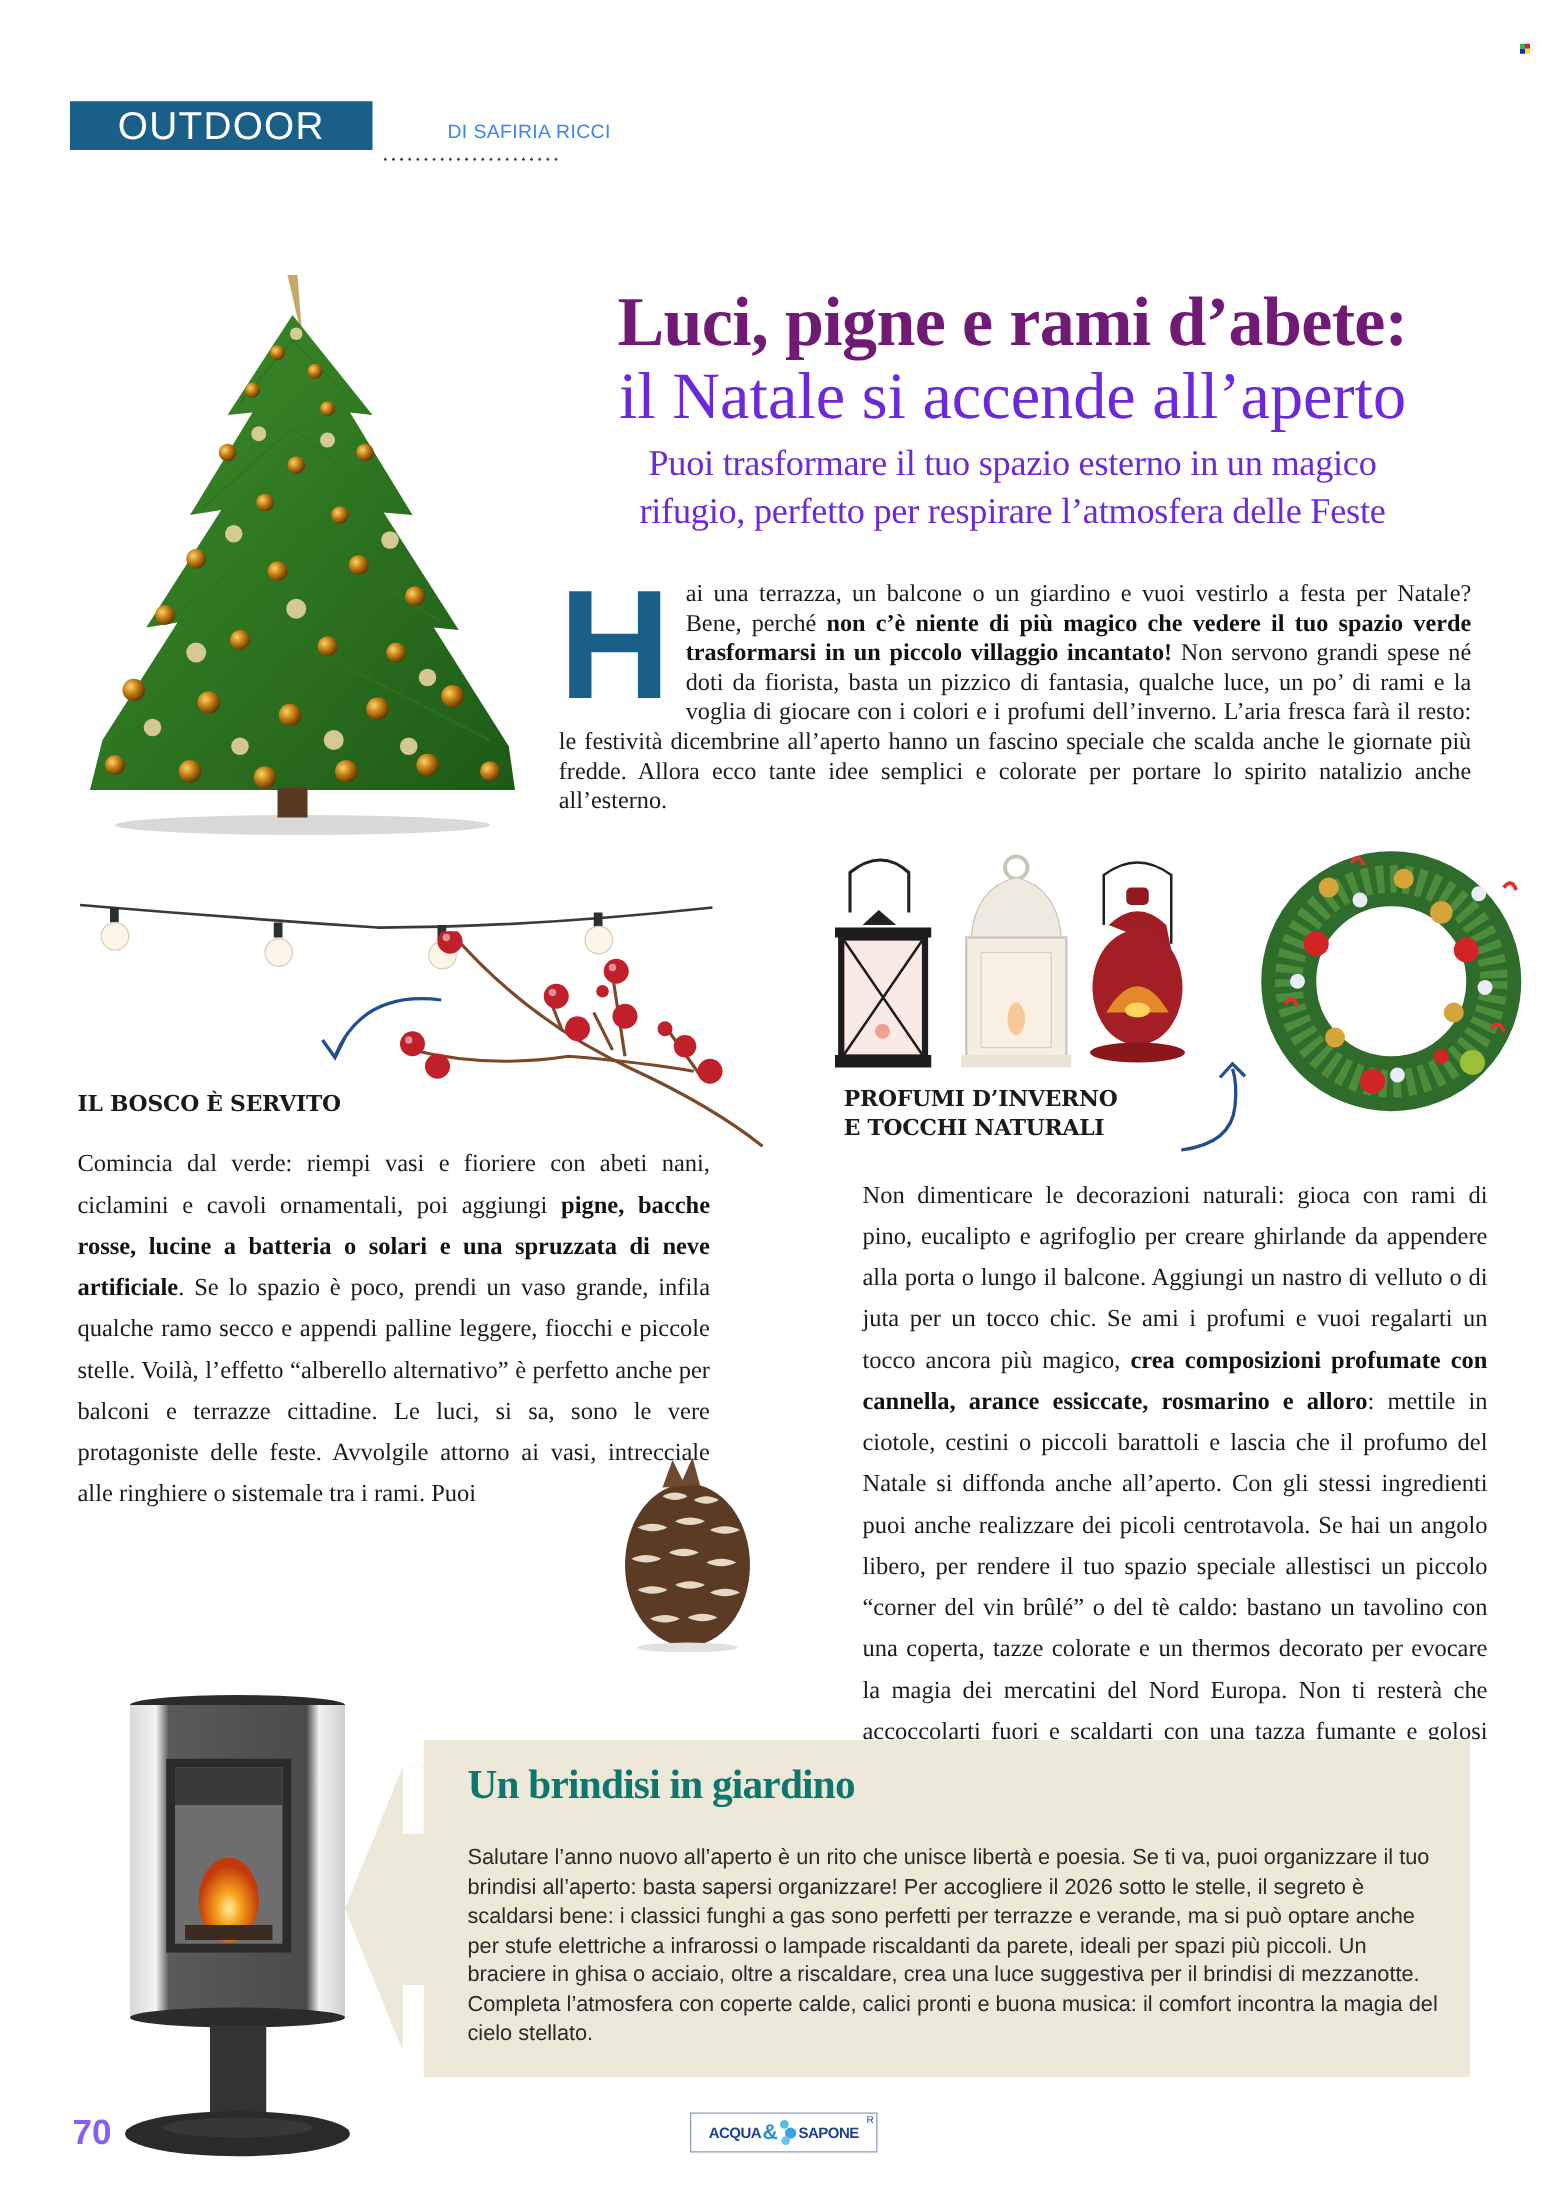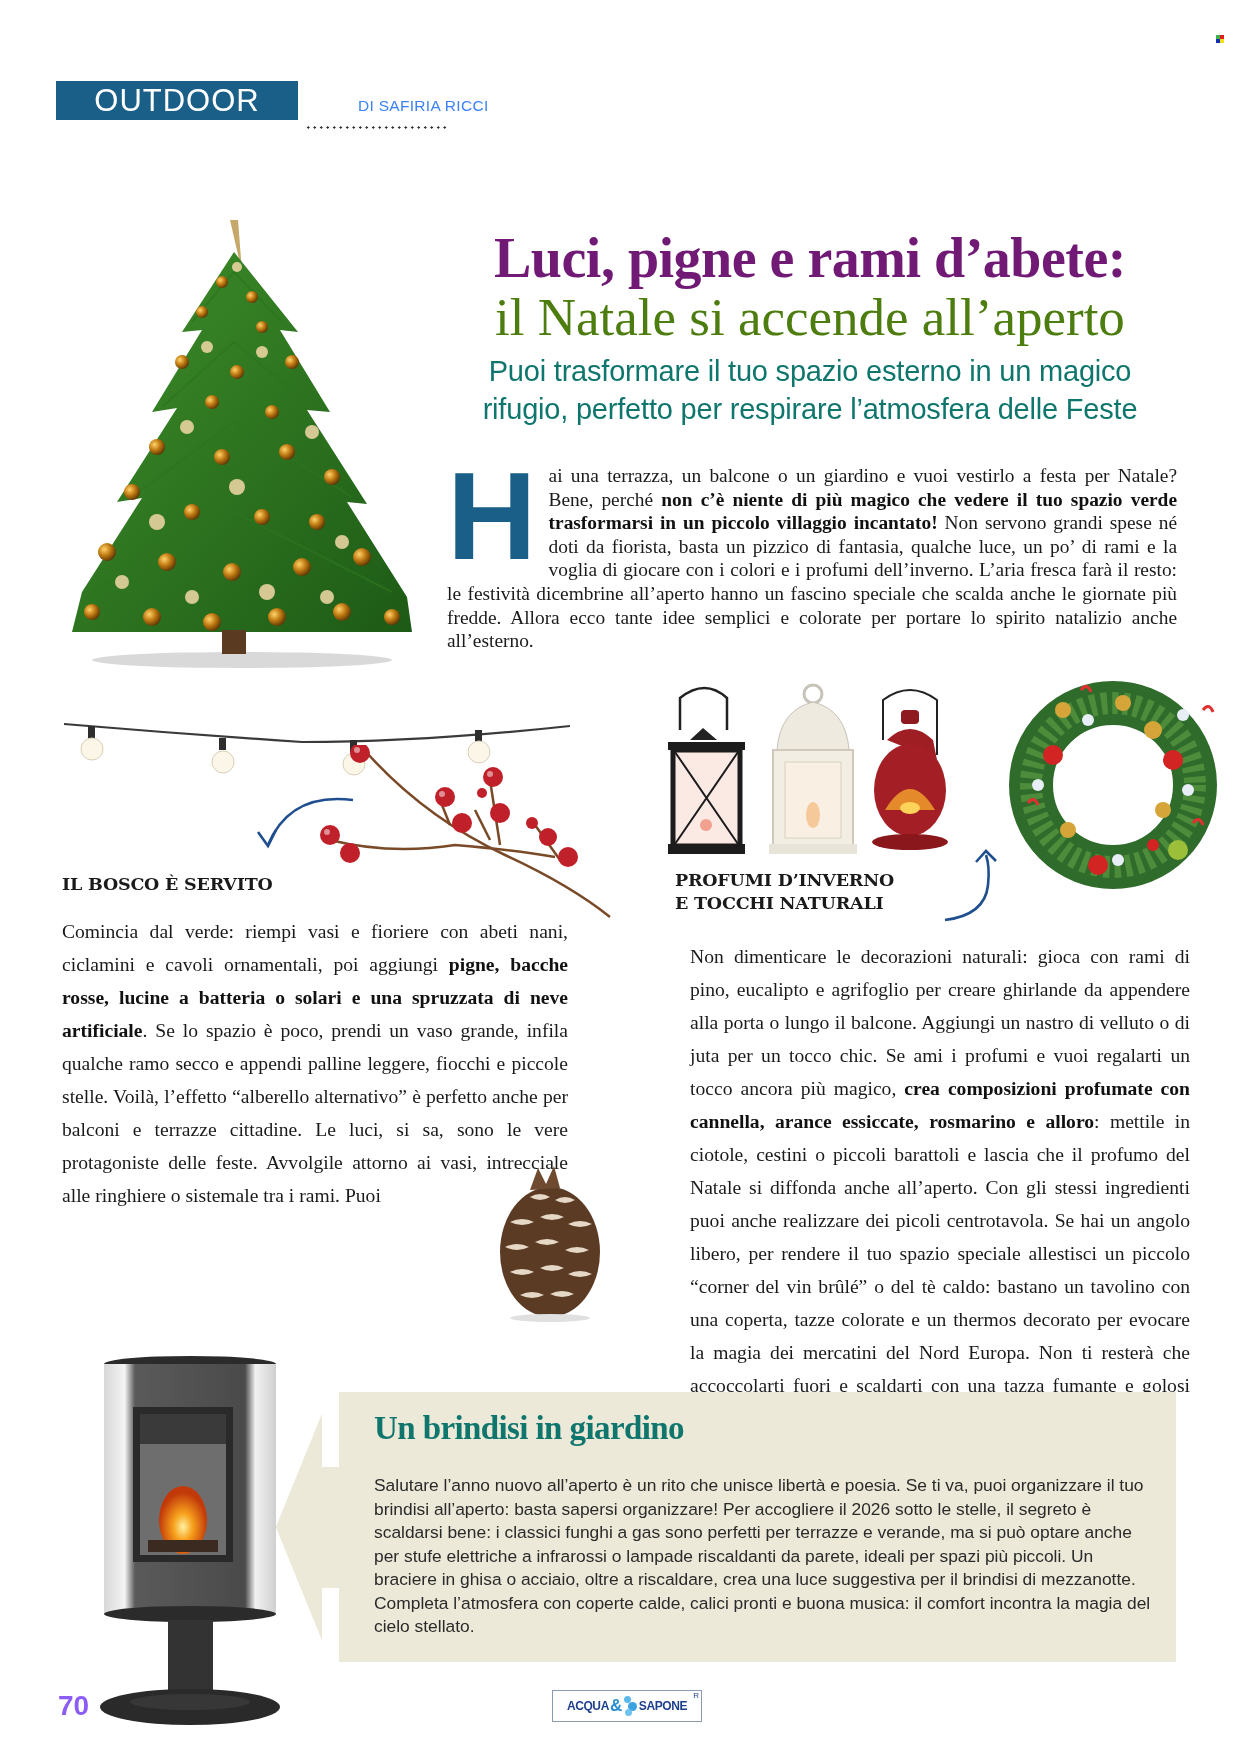--- a/index.html
+++ b/index.html
@@ -12,22 +12,22 @@
     font-family: "Liberation Sans", sans-serif; font-size: 31px; letter-spacing: 1px; display: flex; align-items: center; justify-content: center; }
   .byline { left: 318px; top: 97px; font-family: "Liberation Sans", sans-serif; font-size: 15.5px; color: #3b82f6; letter-spacing: 0.3px; margin-left: 40px; }
   .byline-dots { left: 305px; top: 126px; width: 142px; height: 3px;
     background-image: radial-gradient(circle, #333 1px, transparent 1.3px); background-size: 6.5px 3px; background-repeat: repeat-x; }
   .corner-mark { left: 1216px; top: 35px; width: 8px; height: 8px; display: grid; grid-template-columns: 4px 4px; grid-template-rows: 4px 4px; }
   .corner-mark span { display: block; }
 
   
   .title-block { left: 440px; top: 228px; width: 740px; text-align: center; }
   .title-1 { font-family: "Liberation Serif", serif; font-weight: bold; font-size: 56px; line-height: 60px; letter-spacing: -0.5px; color: #701a75; }
-  .title-2 { font-family: "Liberation Serif", serif; font-size: 53px; line-height: 58px; color: #4d7c0f; }
-  .subtitle { font-family: Liberation Sans, sans-serif; font-size: 29px; line-height: 38px; color: #0f766e; margin-top: 6px; letter-spacing: -0.2px; }
+  .title-2 { font-family: "Liberation Serif", serif; font-size: 53px; line-height: 58px; color: #6d28d9; }
+  .subtitle { font-family: Liberation Serif, serif; font-size: 29px; line-height: 38px; color: #6d28d9; margin-top: 6px; letter-spacing: -0.2px; }
 
   
   .intro { left: 447px; top: 464px; width: 730px; font-family: "Liberation Serif", serif; font-size: 19.4px; line-height: 23.6px; text-align: justify; hyphens: manual; color: #1a1a1a; }
   .dropcap { float: left; font-family: "Liberation Sans", sans-serif; font-weight: bold; font-size: 124px; line-height: 88px; height: 94px; color: #1a5f87; margin: 4px 12px 0 0; padding-top: 4px; }
   .intro b, .col-text b { font-weight: bold; color: #111; }
 
   .col-head { font-family: "DejaVu Serif", serif; font-weight: bold; font-size: 17.5px; line-height: 23px; color: #1a1a1a; letter-spacing: -0.2px; }
   .col-text { font-family: "Liberation Serif", serif; font-size: 19.6px; line-height: 33px; text-align: justify; color: #1a1a1a; }
   .left-head { left: 62px; top: 873px; }
   .left-text { left: 62px; top: 915px; width: 506px; }

